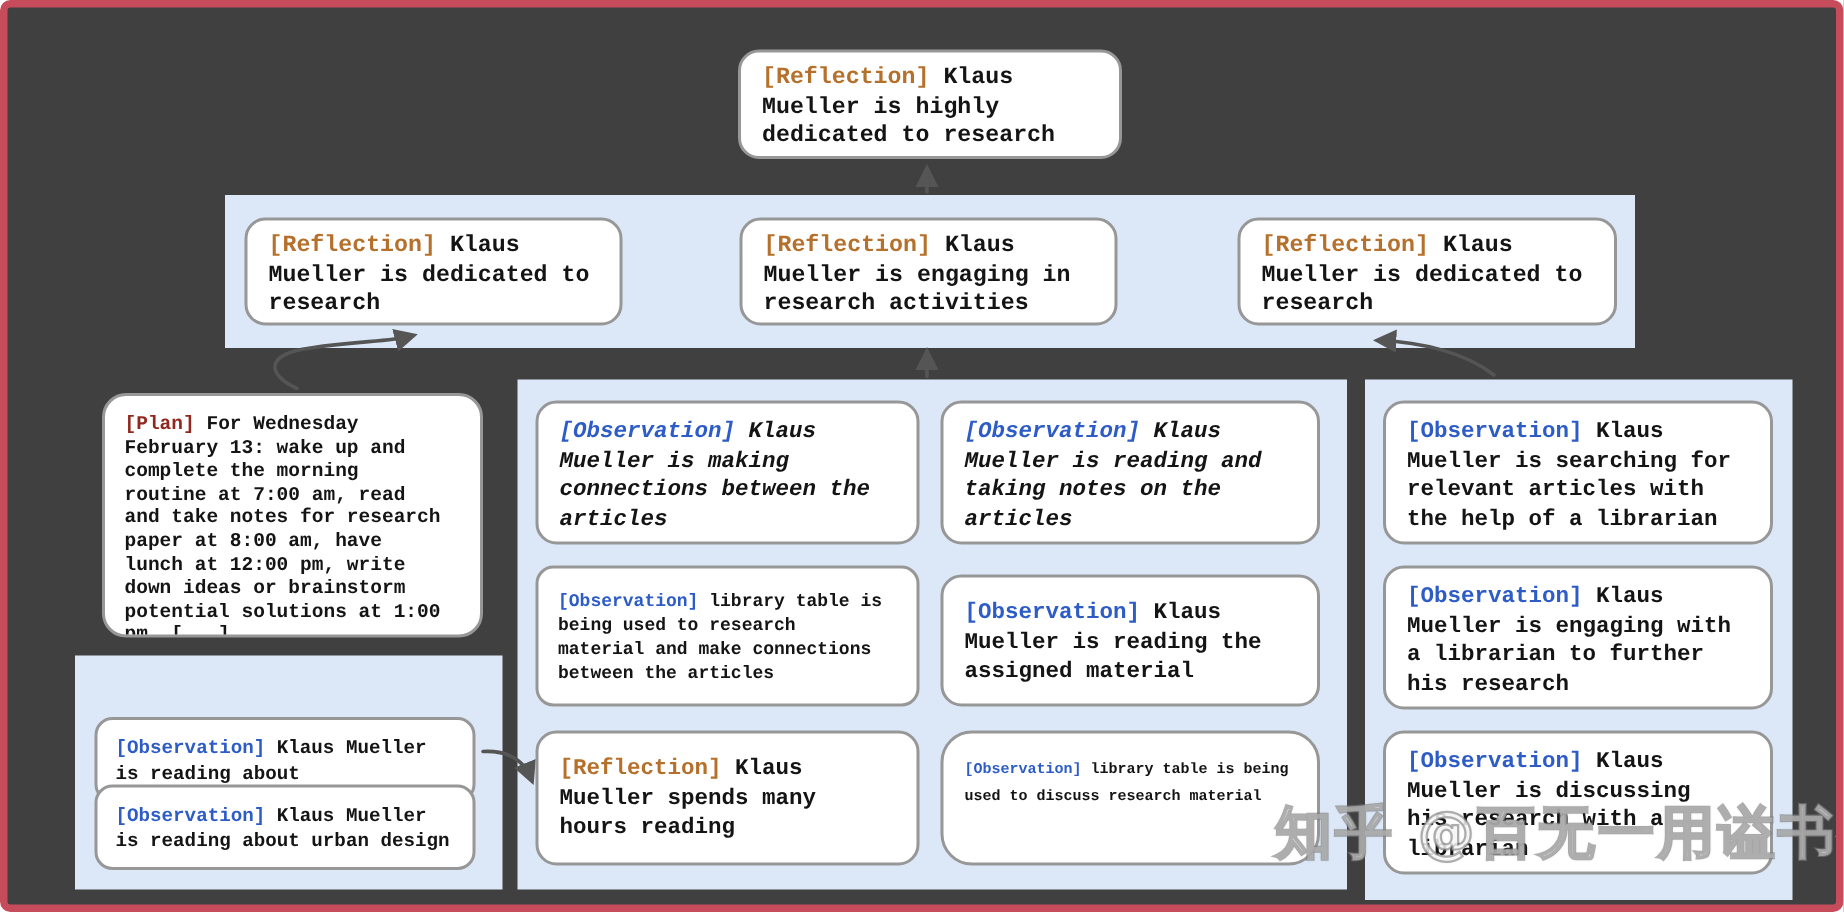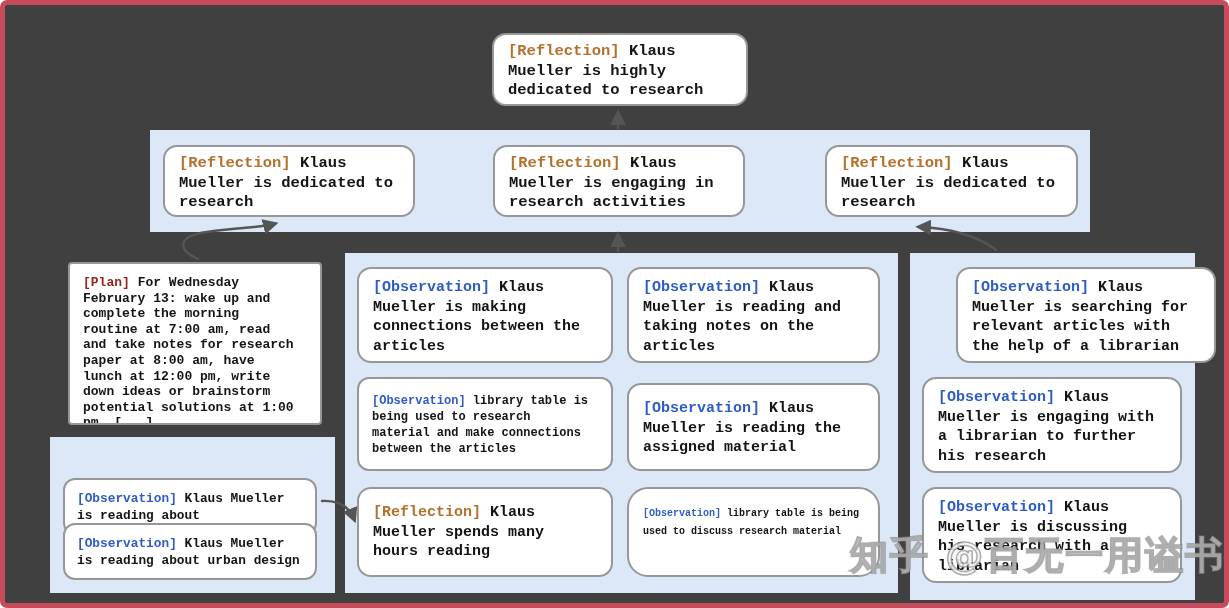--- a/index.html
+++ b/index.html
@@ -10,25 +10,25 @@
   }
   .band{position:absolute;background:#dce8f7;}
   .node{
     position:absolute;background:#ffffff;border:2px solid #979797;border-radius:14px;
     box-sizing:border-box;overflow:hidden;
   }
   .tag-reflection{color:#b5712c;}
   .tag-plan{color:#92271f;}
   .tag-observation{color:#2d5cc7;}
   .fs-big{font-size:15.5px;line-height:19.5px;padding:7px 14px;}
-  .fs-mid{font-size:15px;line-height:19.5px;padding:9px 20px 9px 14px;}
+  .fs-mid{font-size:15px;line-height:19.5px;padding:9px 20px 9px 14px;font-style:italic;}
   .fs-mid3{font-size:15px;line-height:19.5px;padding:14px 20px 9px 14px;}
   .fs-b3{font-size:10px;line-height:18px;padding:16px 12px 9px 14px;border-radius:21px;}
   .fs-right{font-size:15px;line-height:19.5px;padding:9px 22px 9px 14px;}
-  .fs-plan{font-size:13px;line-height:15.6px;padding:11px 19px 9px 13px;border-radius:4px;}
+  .fs-plan{font-size:13px;line-height:15.6px;padding:11px 19px 9px 13px;border-radius:16px;}
   .fs-small{font-size:12.8px;line-height:17px;padding:10px 10px 8px 12px;border-radius:12px;}
   .fs-a2{font-size:12px;line-height:16px;padding:14px 17px 9px 13px;border-radius:12px;}
   #arrows{position:absolute;left:0;top:0;width:1229px;height:608px;pointer-events:none;}
   #watermark{
     position:absolute;left:845px;top:525px;font-family:"DejaVu Sans",sans-serif;
     font-size:38px;font-weight:bold;letter-spacing:2px;white-space:nowrap;
     color:rgba(255,255,255,0.78);-webkit-text-stroke:1.5px rgba(125,125,125,0.6);
     text-shadow:0 0 2px rgba(120,120,120,0.35);
   }
 </style>
@@ -108,21 +108,21 @@
   </div>
   <div class="node fs-mid" style="left:622px;top:262px;width:253px;height:96px;">
     <span class="tag-observation">[Observation]</span>
     <span>Klaus Mueller is reading and taking notes on the articles</span>
   </div>
   <div class="node fs-b3" style="left:622px;top:482px;width:253px;height:90px;">
     <span class="tag-observation">[Observation]</span>
     <span>library table is being used to discuss research material</span>
   </div>
 
-  <div class="node fs-right" style="left:951px;top:262px;width:260px;height:96px;">
+  <div class="node fs-right" style="left:917px;top:262px;width:260px;height:96px;">
     <span class="tag-observation">[Observation]</span>
     <span>Klaus Mueller is searching for relevant articles with the help of a librarian</span>
   </div>
   <div class="node fs-right" style="left:917px;top:372px;width:260px;height:96px;">
     <span class="tag-observation">[Observation]</span>
     <span>Klaus Mueller is engaging with a librarian to further his research</span>
   </div>
   <div class="node fs-right" style="left:917px;top:482px;width:260px;height:96px;">
     <span class="tag-observation">[Observation]</span>
     <span>Klaus Mueller is discussing his research with a librarian</span>

